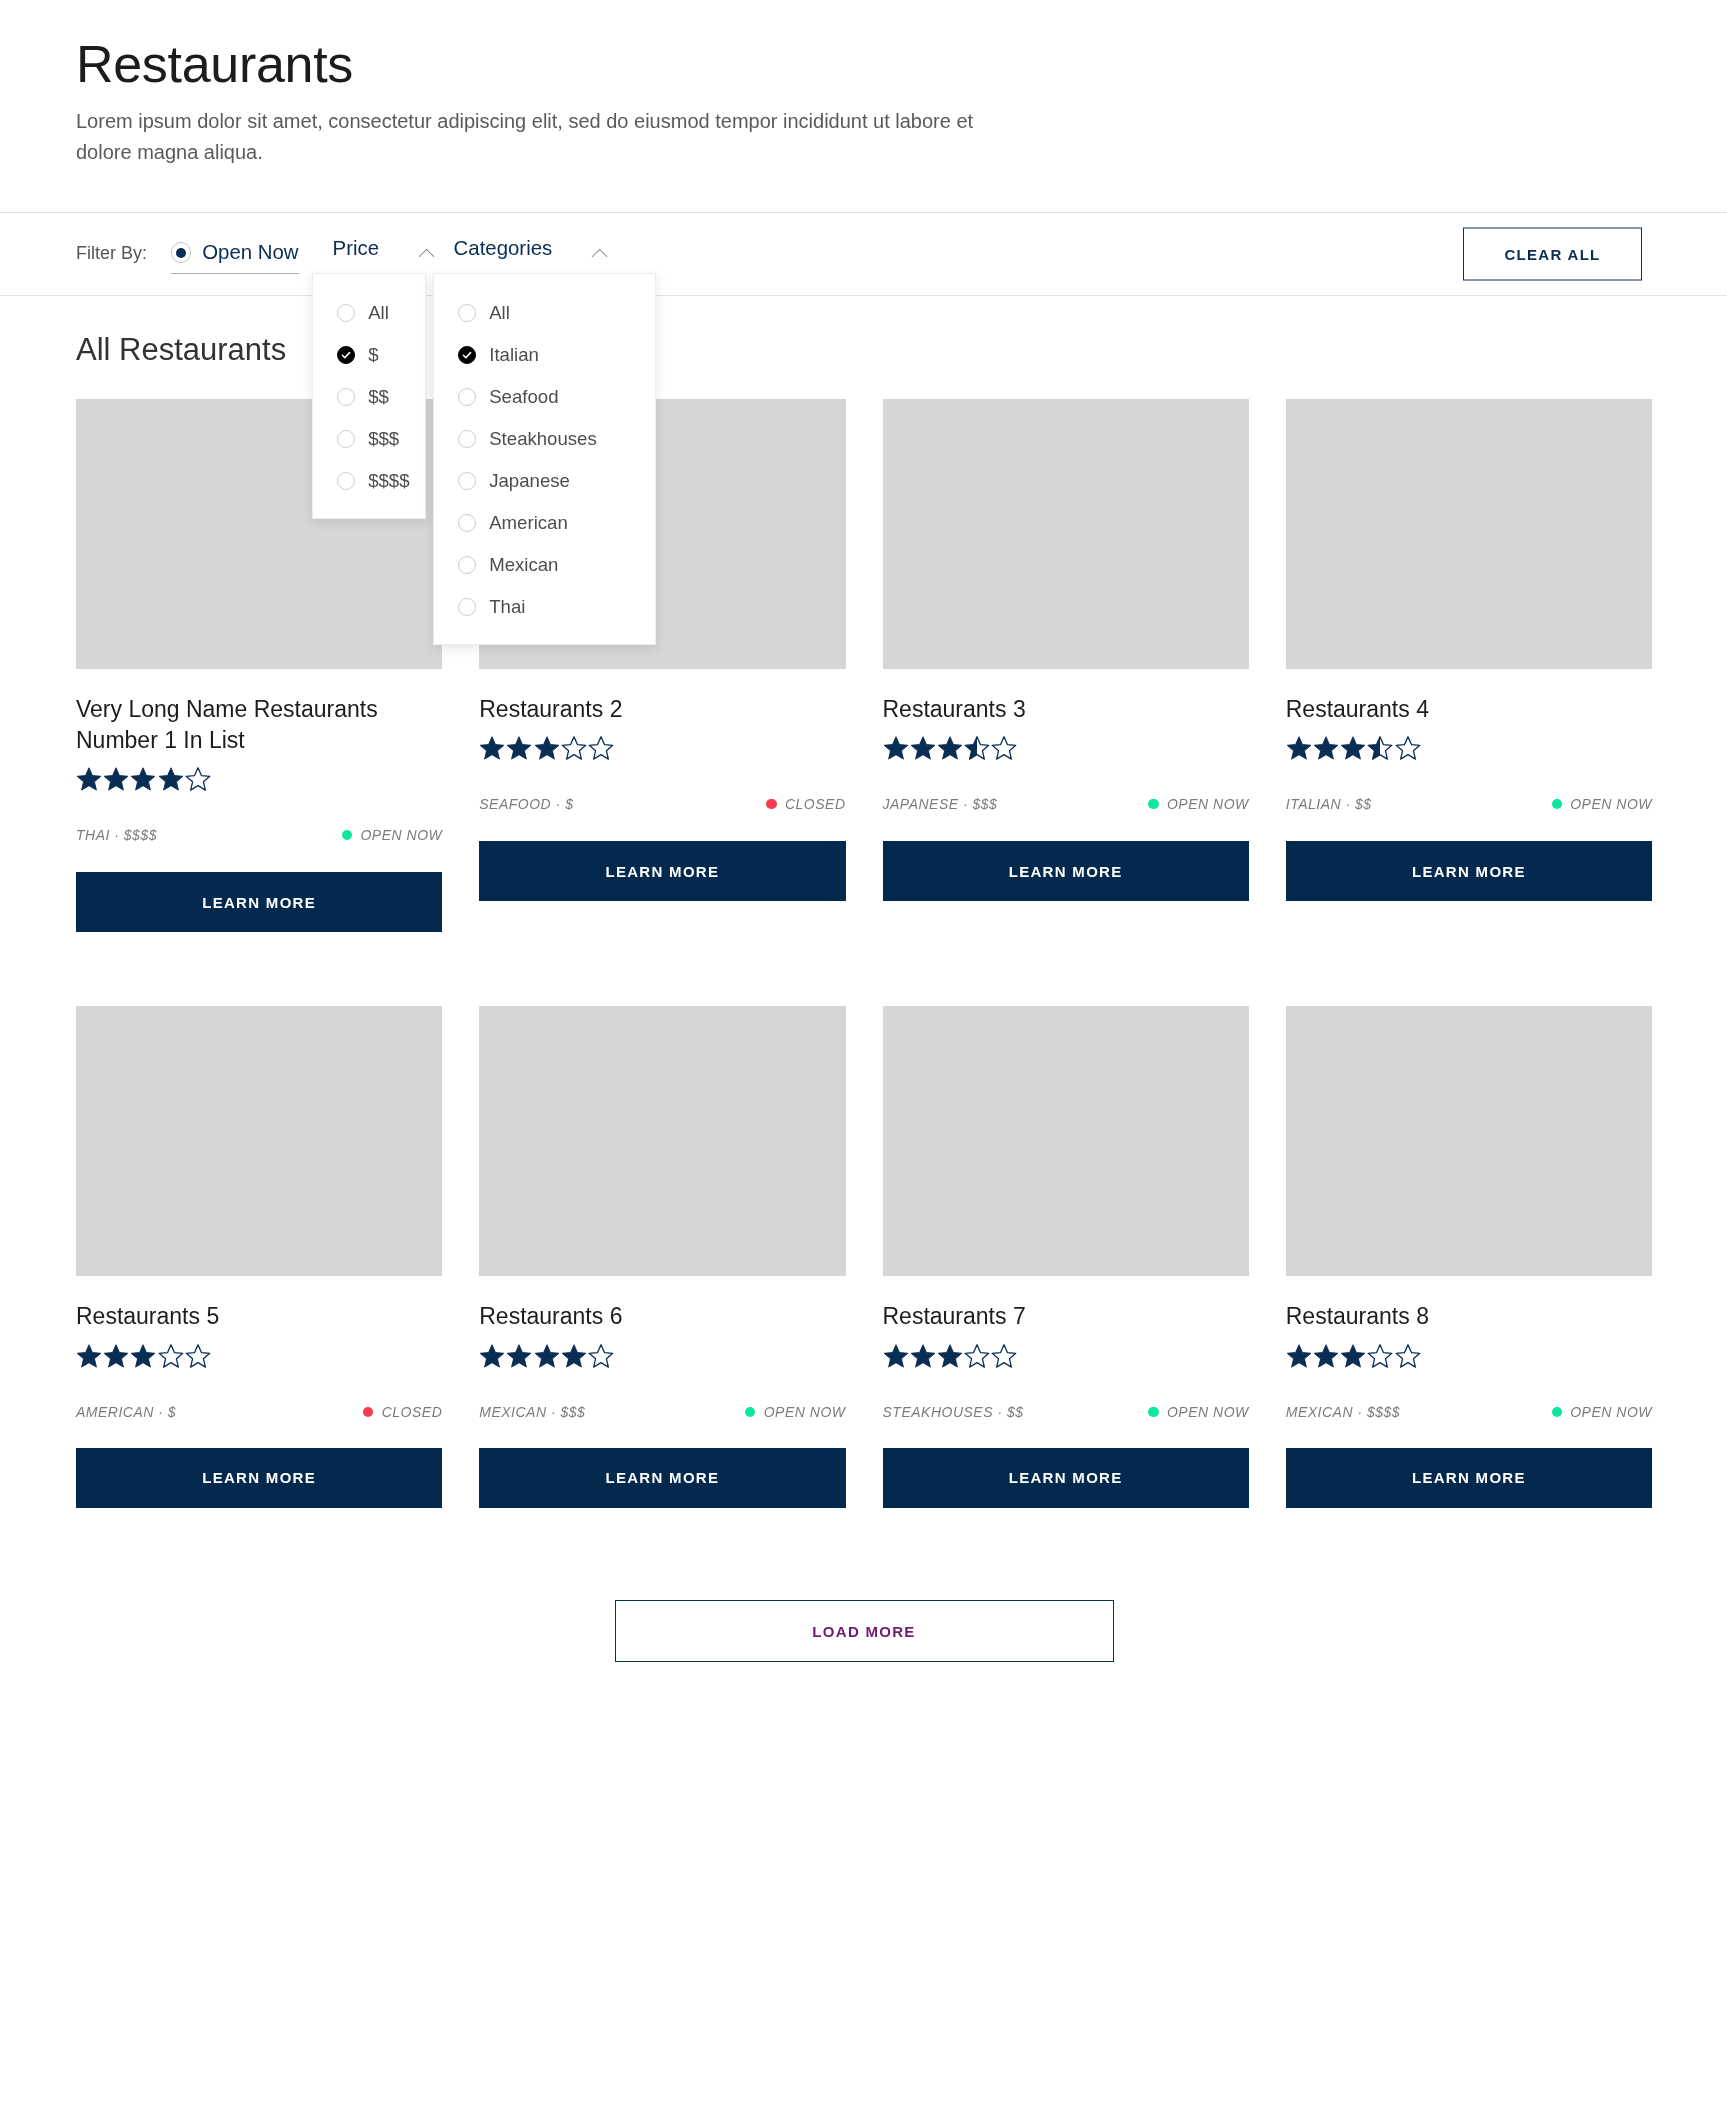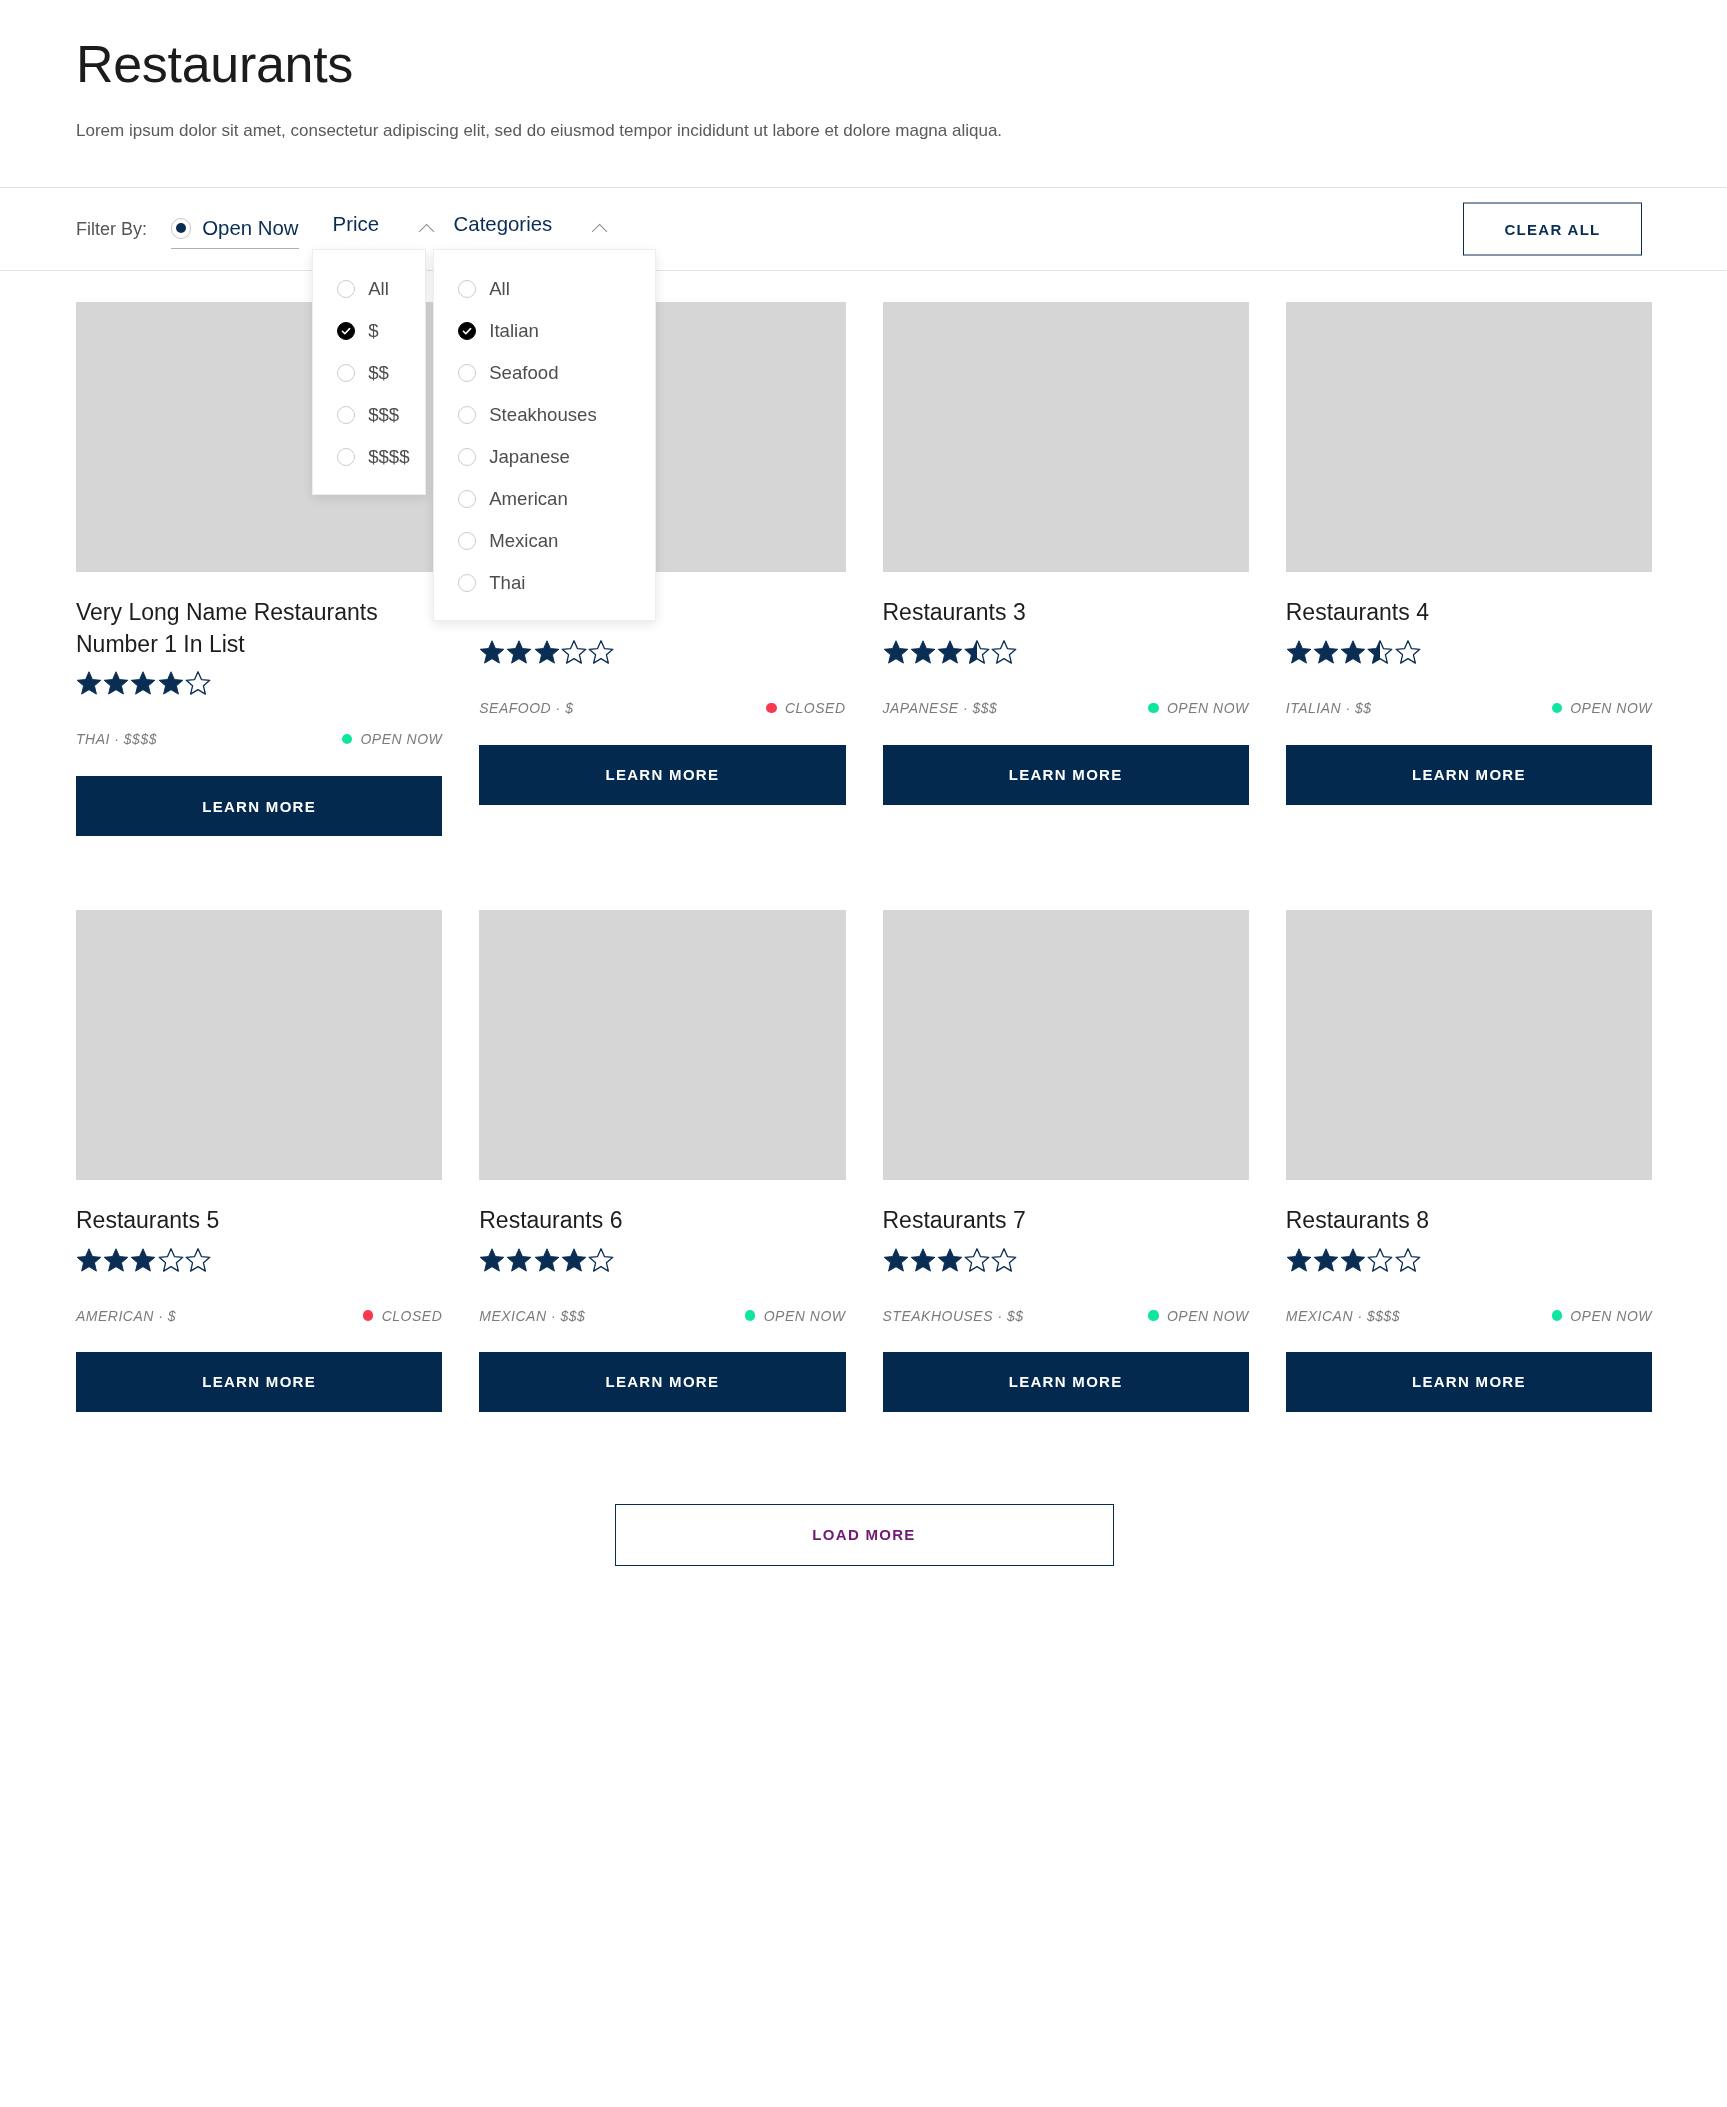--- a/index.html
+++ b/index.html
@@ -15,22 +15,22 @@
   
   .hero { padding: 37px 0 0 76px; }
   .hero-title {
     font-size: 52px;
     font-weight: 400;
     color: #1c1c1c;
     letter-spacing: -0.3px;
     line-height: 1.05;
   }
   .hero-sub {
-    margin-top: 26px;
-    font-size: 17px;
+    margin-top: 14px;
+    font-size: 20px;
     line-height: 1.58;
     color: #5a5a5a;
     font-weight: 400;
     max-width: 936px;
   }
 
   
   .filterbar {
     margin-top: 43px;
     height: 84px;
@@ -380,20 +380,21 @@
               <span class="cbox"></span>
               <span class="dd-label">Thai</span>
             </div>
           </div>
       </div>
     </div>
 
     <button class="clear-all">CLEAR ALL</button>
   </div>
 
+  <h2 class="section-title">All Restaurants</h2>
 
   <div class="grid row1" id="grid-row1">
       <div class="card">
         <div class="card-img"></div>
         <div class="card-body">
           <div class="card-name">Very Long Name Restaurants Number 1 In List</div>
           <div class="stars">
             <svg class="star" viewBox="0 0 44 44">
               <polygon points="22,3 27.8,16.2 42,17.4 31.2,26.8 34.5,40.8 22,33.3 9.5,40.8 12.8,26.8 2,17.4 16.2,16.2" fill="#0a2d54" stroke="#0a2d54" stroke-width="1.6" stroke-linejoin="round"></polygon>
             </svg>

